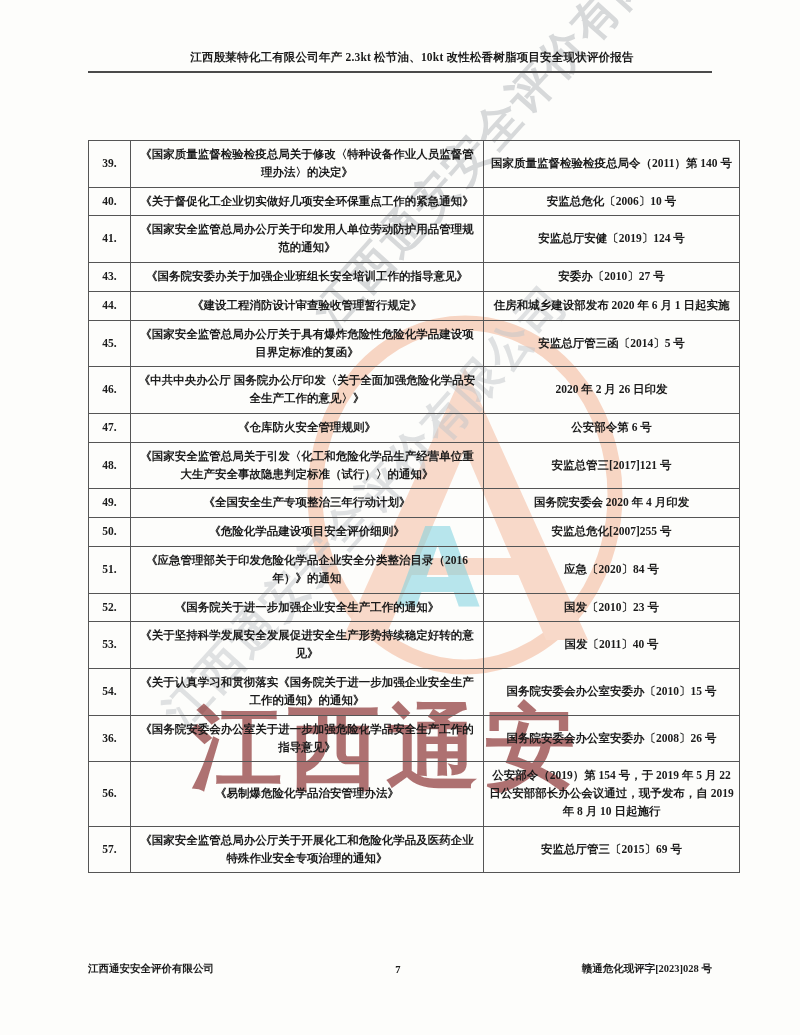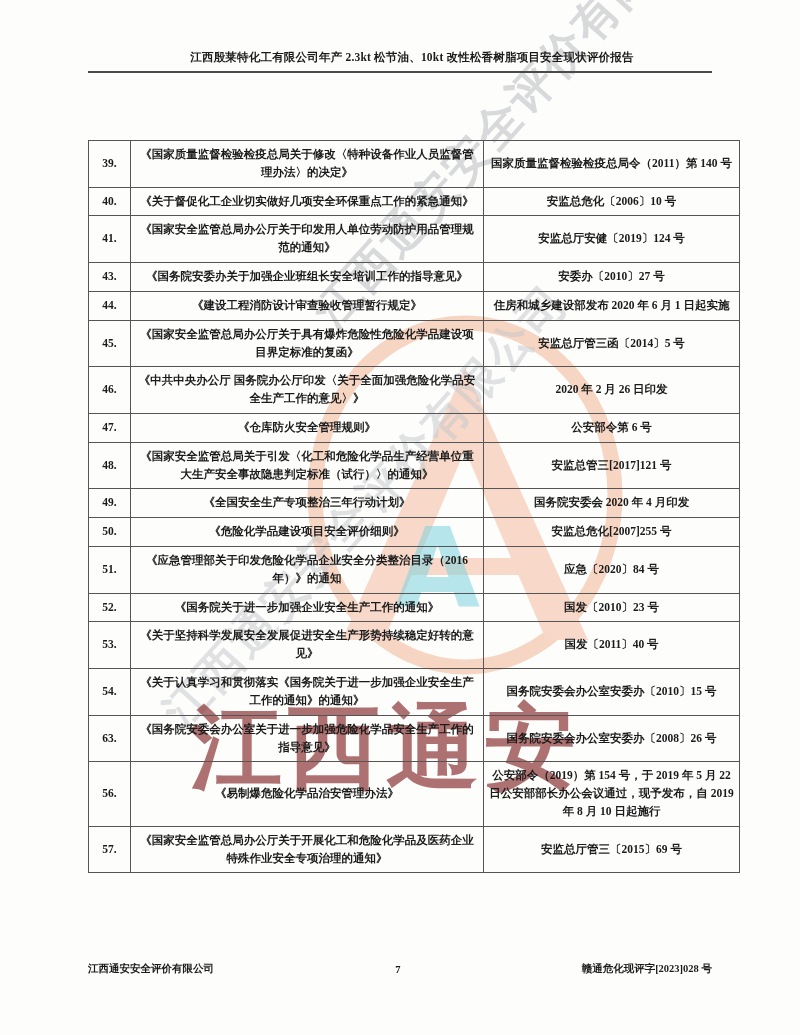--- a/index.html
+++ b/index.html
@@ -275,21 +275,21 @@
             <td class="c-num">53.</td>
             <td class="c-title">《关于坚持科学发展安全发展促进安全生产形势持续稳定好转的意见》</td>
             <td class="c-ref">国发〔2011〕40 号</td>
           </tr>
           <tr>
             <td class="c-num">54.</td>
             <td class="c-title">《关于认真学习和贯彻落实《国务院关于进一步加强企业安全生产工作的通知》的通知》</td>
             <td class="c-ref">国务院安委会办公室安委办〔2010〕15 号</td>
           </tr>
           <tr>
-            <td class="c-num">63.</td>
+            <td class="c-num">36.</td>
             <td class="c-title">《国务院安委会办公室关于进一步加强危险化学品安全生产工作的指导意见》</td>
             <td class="c-ref">国务院安委会办公室安委办〔2008〕26 号</td>
           </tr>
           <tr>
             <td class="c-num">56.</td>
             <td class="c-title">《易制爆危险化学品治安管理办法》</td>
             <td class="c-ref">公安部令（2019）第 154 号，于 2019 年 5 月 22 日公安部部长办公会议通过，现予发布，自 2019 年 8 月 10 日起施行</td>
           </tr>
           <tr>
             <td class="c-num">57.</td>

